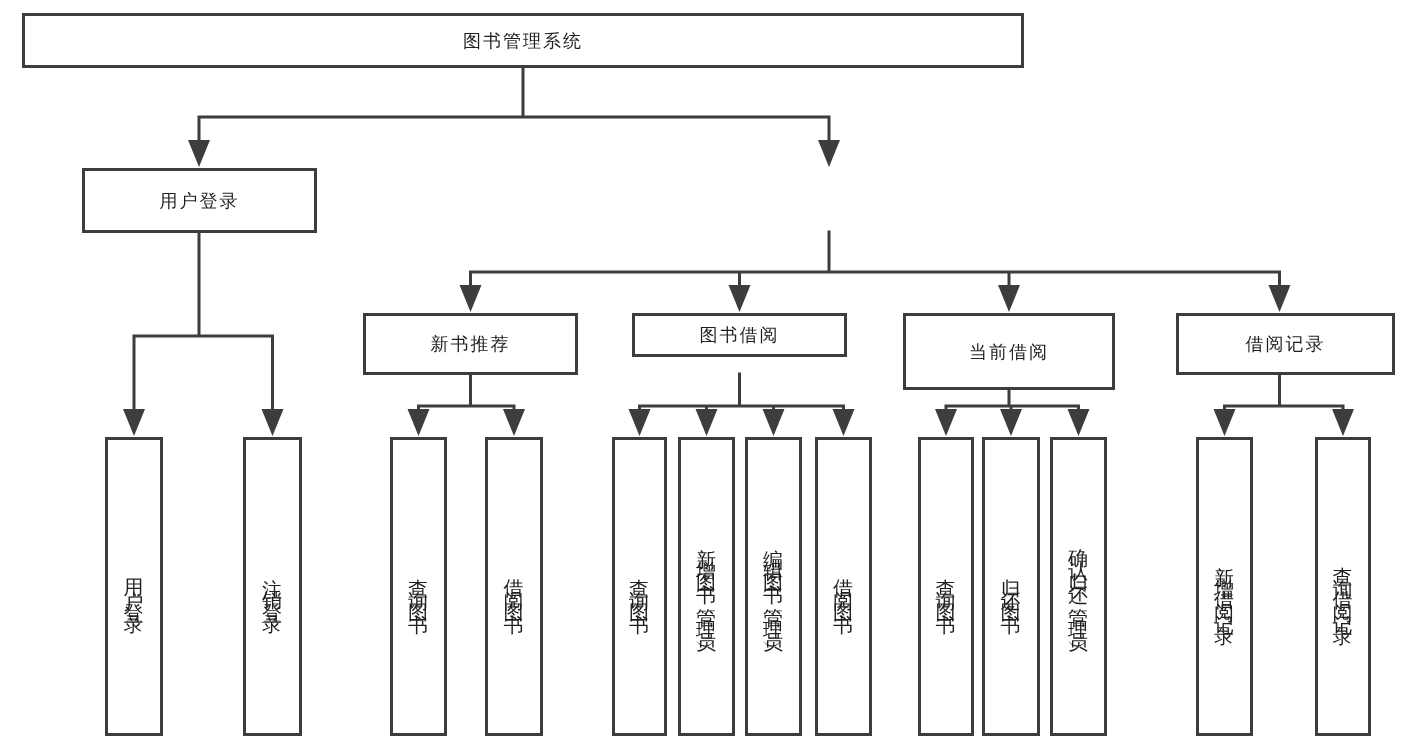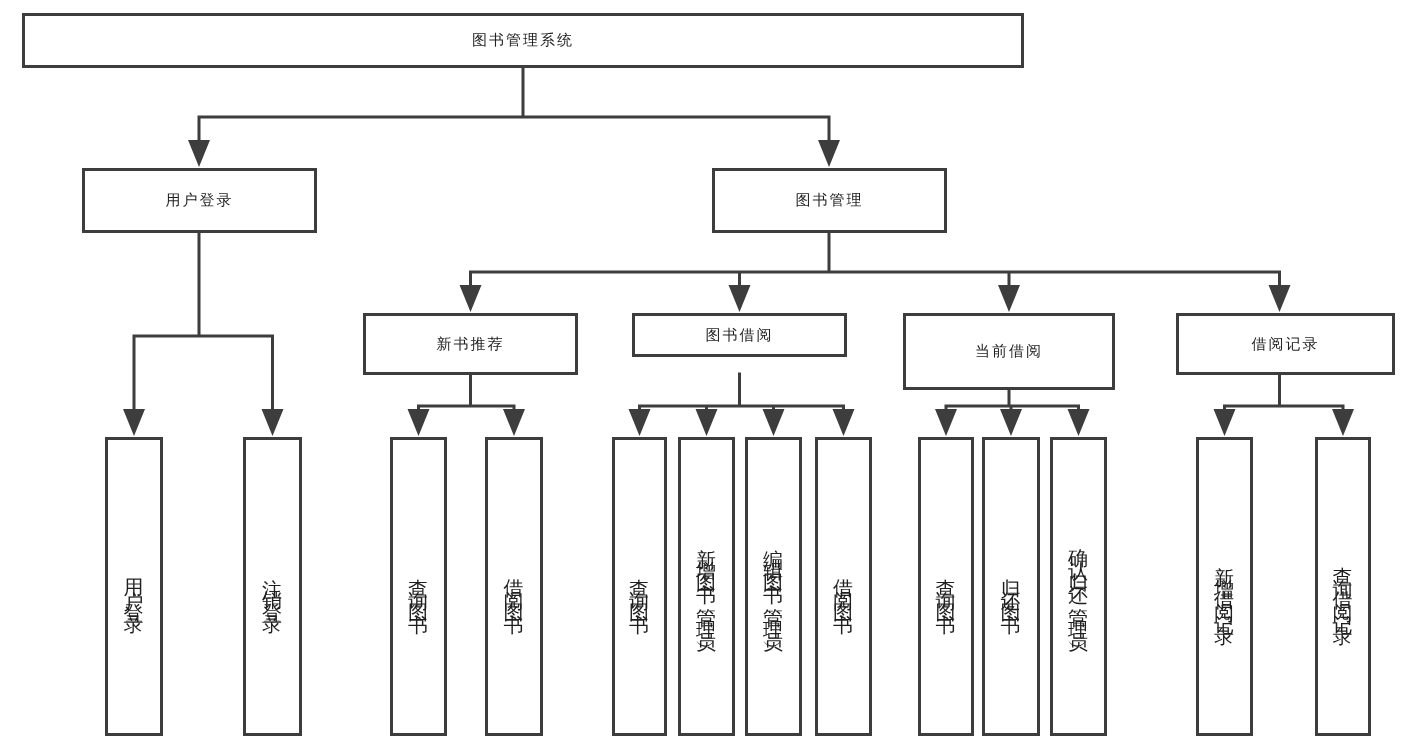--- a/index.html
+++ b/index.html
@@ -7,21 +7,21 @@
     width:1405px;height:747px;overflow:hidden;
     background:#ffffff;
     font-family:"DejaVu Sans","Liberation Sans",sans-serif;
   }
   .stage{position:relative;width:1405px;height:747px;background:#ffffff;}
   .wires{position:absolute;left:0;top:0;z-index:1;}
   .node{
     position:absolute;box-sizing:border-box;z-index:2;
     border:3px solid #3d3d3d;background:#ffffff;
     display:flex;align-items:center;justify-content:center;
-    color:#1f1f1f;font-size:15px;letter-spacing:2px;
+    color:#1f1f1f;font-size:18px;letter-spacing:2px;
     white-space:nowrap;
   }
   .leaf{
     writing-mode:vertical-lr;text-orientation:mixed;
     font-size:20px;letter-spacing:12px;line-height:1;
     white-space:normal;
   }
   .watermark{
     position:absolute;left:1185px;top:712px;z-index:3;
     font-size:19px;letter-spacing:1px;color:#a3a3a3;opacity:.92;
@@ -65,21 +65,20 @@
       <use href="#ah" transform="translate(1011,436)"></use>
       <use href="#ah" transform="translate(1078.5,436)"></use>
       <use href="#ah" transform="translate(1224.5,436)"></use>
       <use href="#ah" transform="translate(1343,436)"></use>
     </g>
   </svg>
 
   <div class="node" style="left:22px;top:13px;width:1002px;height:55px">图书管理系统</div>
 
   <div class="node" style="left:82px;top:168px;width:235px;height:65px">用户登录</div>
-  <div class="node" style="left:712px;top:168px;width:235px;height:65px">图书管理</div>
 
   <div class="node" style="left:363px;top:313px;width:215px;height:62px">新书推荐</div>
   <div class="node" style="left:632px;top:313px;width:215px;height:44px">图书借阅</div>
   <div class="node" style="left:903px;top:313px;width:212px;height:77px">当前借阅</div>
   <div class="node" style="left:1176px;top:313px;width:219px;height:62px">借阅记录</div>
 
   <div class="node leaf" style="left:105px;top:437px;width:58px;height:299px">用户登录</div>
   <div class="node leaf" style="left:243px;top:437px;width:59px;height:299px">注销登录</div>
 
   <div class="node leaf" style="left:390px;top:437px;width:57px;height:299px">查询图书</div>

